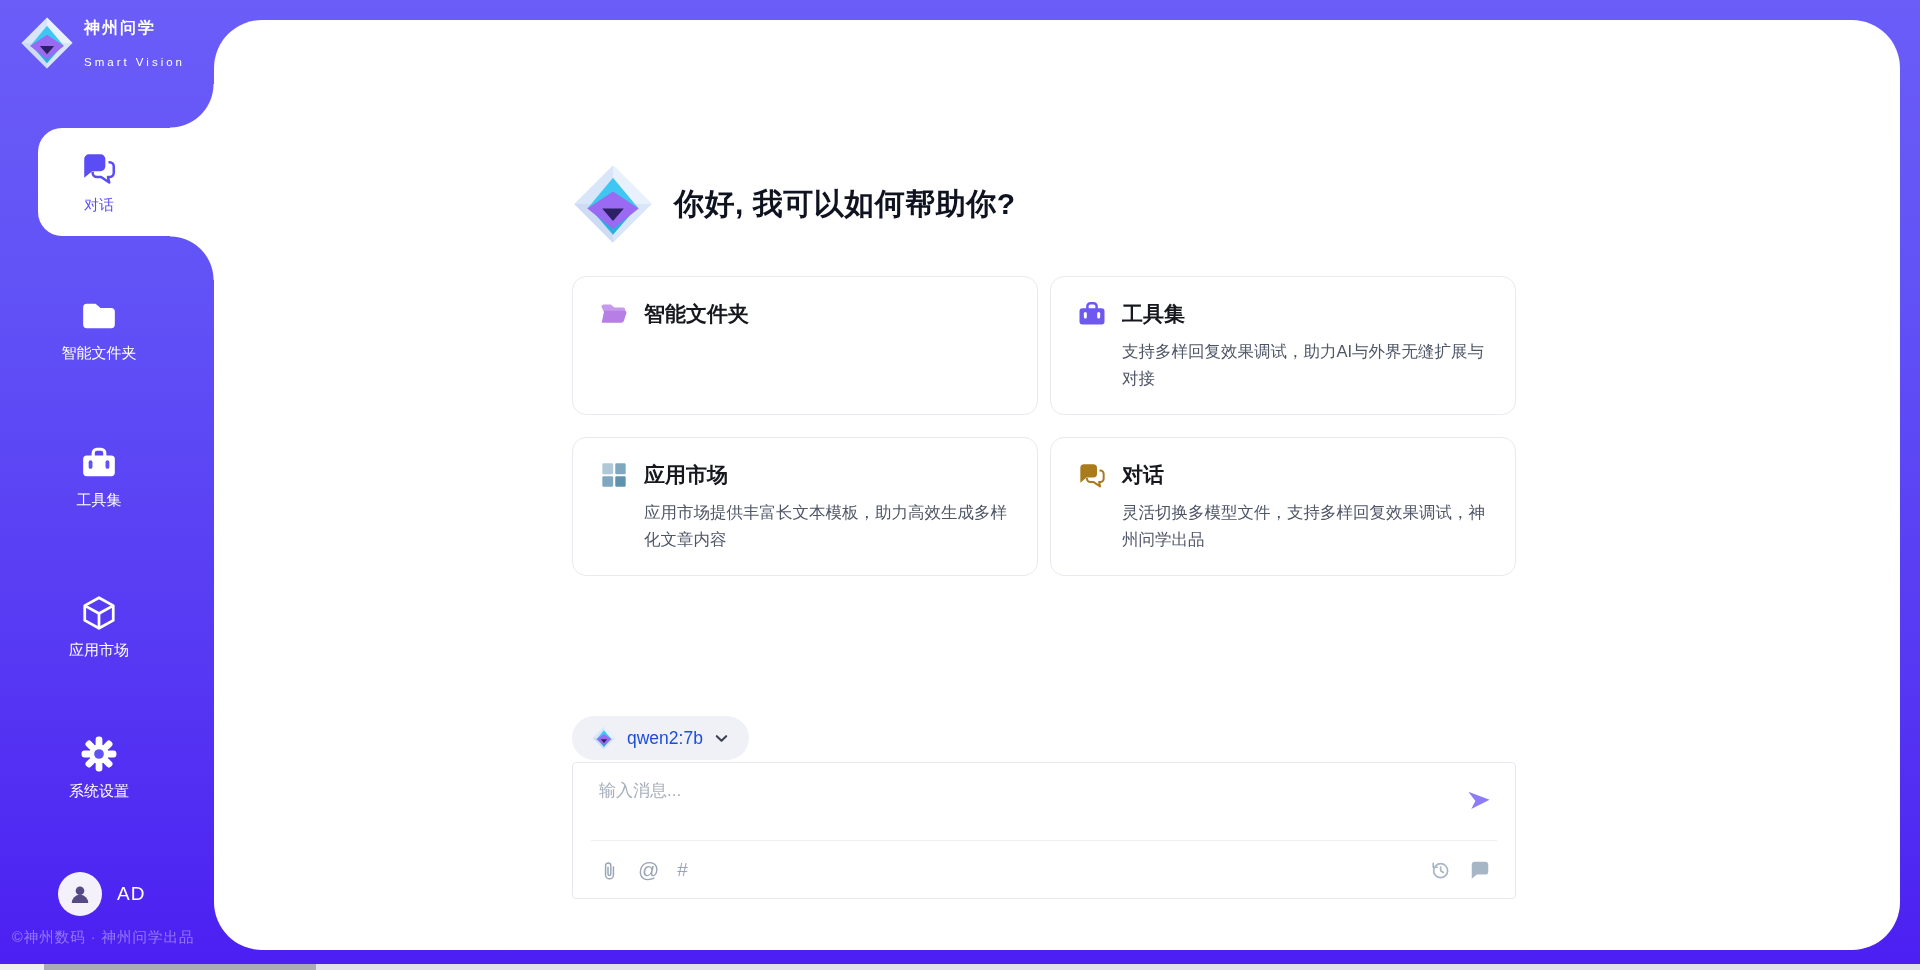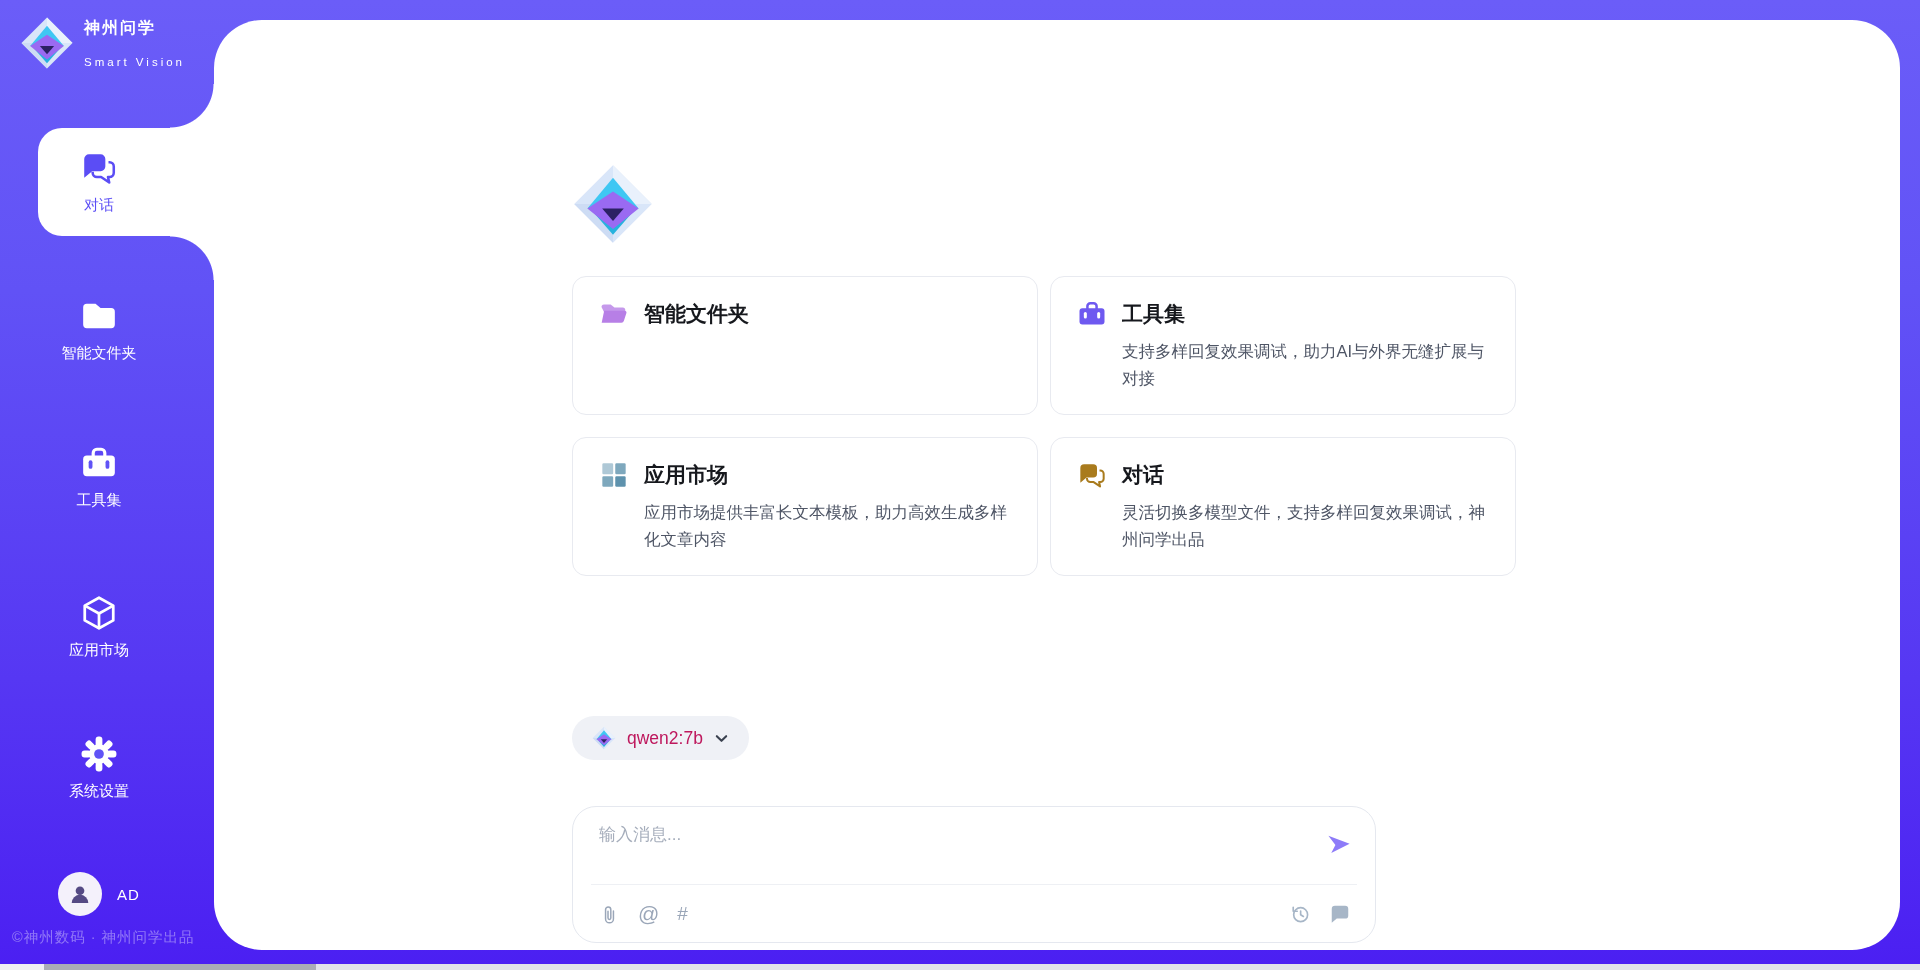--- a/index.html
+++ b/index.html
@@ -34,21 +34,21 @@
   .corner-bottom{top:236px;background:radial-gradient(44px at 0 100%, rgba(0,0,0,0) 43px, #fff 44px);}
 
   .nav-item{position:absolute;left:38px;width:122px;height:100px;display:flex;flex-direction:column;
             align-items:center;justify-content:center;gap:9px;color:#fff;cursor:pointer;--hole:#6053f6;}
   .nav-item svg{width:38px;height:38px;}
   .nav-item span{font-size:15px;font-weight:500;}
 
   .user{position:absolute;left:58px;top:872px;display:flex;align-items:center;gap:15px;cursor:pointer;}
   .avatar{width:44px;height:44px;border-radius:50%;background:#f4f1fb;display:flex;align-items:center;justify-content:center;}
   .avatar svg{width:26px;height:26px;color:#554a84;}
-  .user-name{color:#fff;font-size:15px;font-weight:500;letter-spacing:1px;}
+  .user-name{color:#fff;font-size:19px;font-weight:500;letter-spacing:1px;}
   .side-footer{position:absolute;left:12px;top:928px;color:rgba(255,255,255,0.38);font-size:14.5px;letter-spacing:1px;white-space:nowrap;}
 
   
   .main{position:absolute;left:214px;top:20px;width:1686px;height:930px;background:#fff;border-radius:48px;}
 
   .greeting{position:absolute;left:358px;top:143px;display:flex;align-items:center;gap:20px;}
   .greeting svg{width:82px;height:82px;}
   .greeting h1{font-size:30px;font-weight:800;color:#0f1320;letter-spacing:0.5px;}
 
   .cards{position:absolute;left:358px;top:256px;width:944px;display:grid;
@@ -60,24 +60,24 @@
   .card p{margin:9px 0 0 45px;font-size:16.5px;line-height:27px;color:var(--desc);}
   .icon-folder-c{color:#b77fe6;}
   .icon-toolbox-c{color:#6e59f0;}
   .icon-grid-c{color:#5e92ad;}
   .icon-chat-c{color:#a97b1d;}
 
   .model-pill{position:absolute;left:358px;top:696px;height:44px;border:none;border-radius:22px;
       background:#eff1f6;display:inline-flex;align-items:center;gap:11px;padding:0 20px;cursor:pointer;
       font-family:inherit;}
   .model-pill .gem{width:24px;height:24px;}
-  .model-pill span{font-size:17.5px;color:#be185d;}
+  .model-pill span{font-size:17.5px;color:#1d4ed8;}
   .model-pill .chev{width:15px;height:15px;color:#3b4250;}
 
-  .composer{position:absolute;left:358px;top:786px;width:804px;height:137px;border:1px solid #e5e8ef;border-radius:24px;background:#fff;}
+  .composer{position:absolute;left:358px;top:742px;width:944px;height:137px;border:1px solid #e5e8ef;border-radius:4px;background:#fff;}
   .composer textarea{position:absolute;left:26px;top:16px;width:800px;height:56px;border:none;resize:none;outline:none;
       font-family:inherit;font-size:17px;color:#333;background:transparent;}
   .composer textarea::placeholder{color:#a5adbb;}
   .send-btn{position:absolute;right:22px;top:24px;width:30px;height:30px;border:none;background:none;cursor:pointer;color:var(--send);}
   .send-btn svg{width:27px;height:27px;}
   .divider{position:absolute;left:18px;right:18px;top:77px;height:1px;background:#eef0f4;}
   .composer-bar{position:absolute;left:26px;right:24px;top:78px;height:58px;display:flex;align-items:center;justify-content:space-between;}
   .composer-bar .grp{display:flex;align-items:center;gap:18px;}
   .icon-btn{border:none;background:none;cursor:pointer;display:flex;align-items:center;color:var(--muted-icon);font-family:inherit;}
   .icon-btn svg{width:21px;height:21px;}
@@ -242,20 +242,21 @@
 
     <div class="side-footer">©神州数码 · 神州问学出品</div>
   </aside>
 
   <main class="main">
 
     <div class="greeting">
       <svg>
           <use href="#gem"></use>
         </svg>
+      <h1>你好, 我可以如何帮助你?</h1>
     </div>
 
     <div class="cards">
       <div class="card">
         <div class="card-head">
           <svg class="icon-folder-c">
               <use href="#i-folder-open"></use>
             </svg>
           <h3>智能文件夹</h3>
         </div>

